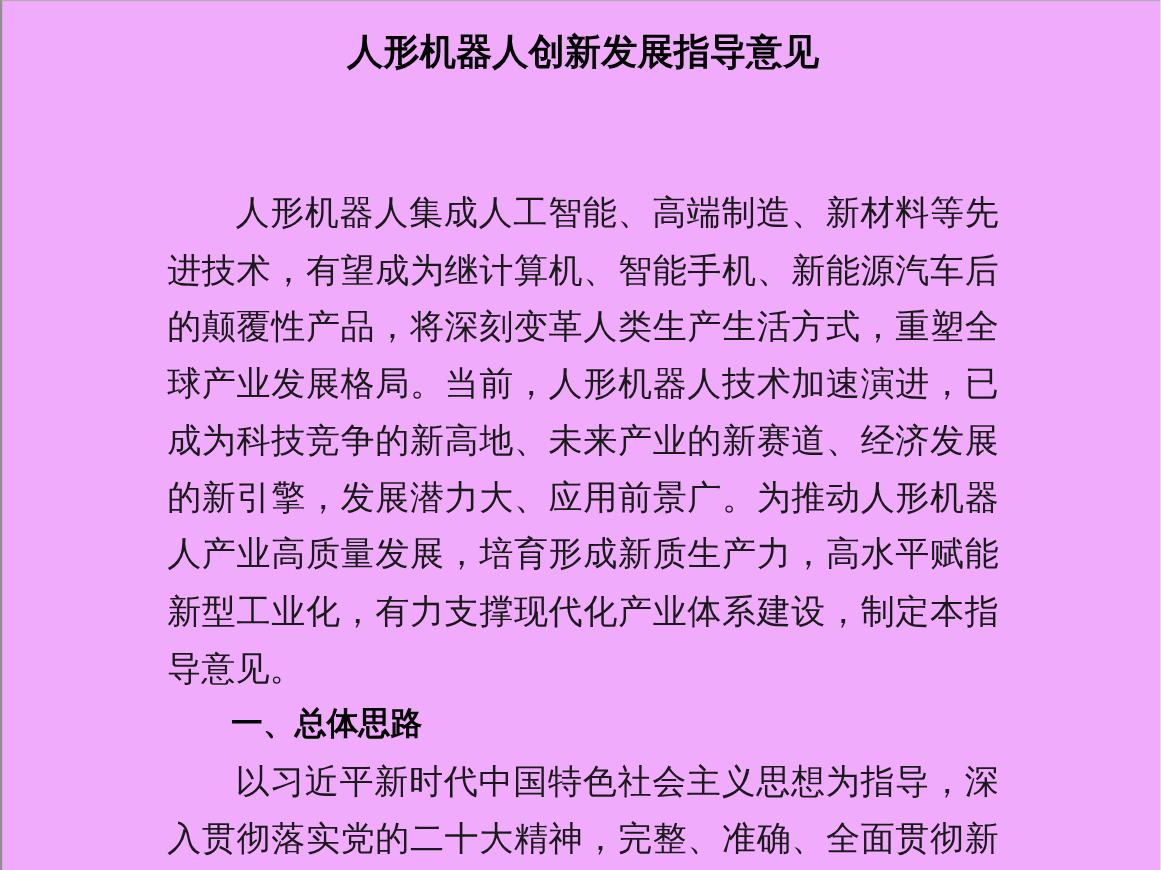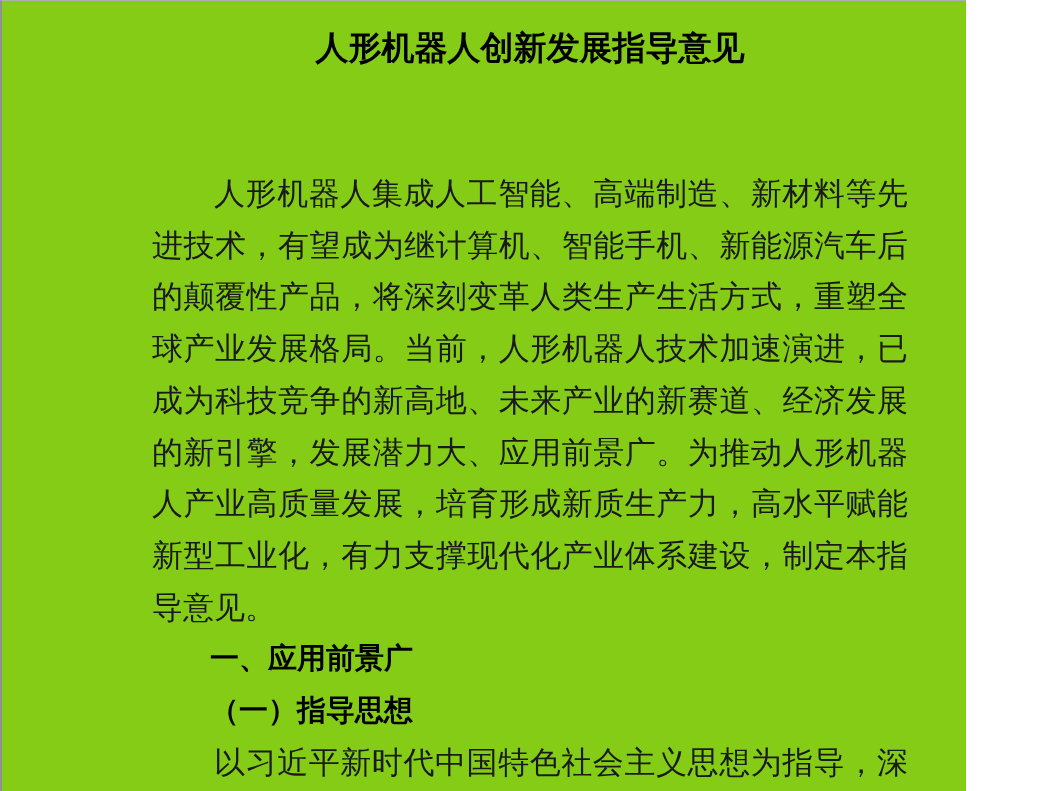--- a/index.html
+++ b/index.html
@@ -2,24 +2,24 @@
 <html><head>
 <meta charset="utf-8">
 <style>
   html, body {
     margin: 0;
     padding: 0;
     background: #ffffff;
   }
   .page {
     position: relative;
-    width: 966px;
+    width: 1055px;
     height: 791px;
     box-sizing: border-box;
-    background: #84cc16;
+    background: #f0abfc;
     border-left: 2px solid #909090;
     border-top: 1px solid #aeaeae;
     overflow: hidden;
     font-family: "Liberation Serif", serif;
     color: #141414;
   }
   .content {
     width: 756px;
     margin-left: 150px;
   }
@@ -65,17 +65,16 @@
     color: #000000;
   }
 </style>
 </head>
 <body>
 
 <div class="page">
   <div class="content">
     <h1 class="doc-title">人形机器人创新发展指导意见</h1>
     <p class="para para-first">人形机器人集成人工智能、高端制造、新材料等先进技术，有望成为继计算机、智能手机、新能源汽车后的颠覆性产品，将深刻变革人类生产生活方式，重塑全球产业发展格局。当前，人形机器人技术加速演进，已成为科技竞争的新高地、未来产业的新赛道、经济发展的新引擎，发展潜力大、应用前景广。为推动人形机器人产业高质量发展，培育形成新质生产力，高水平赋能新型工业化，有力支撑现代化产业体系建设，制定本指导意见。</p>
-    <h2 class="heading-1">一、应用前景广</h2>
-    <h3 class="heading-2">（一）指导思想</h3>
+    <h2 class="heading-1">一、总体思路</h2>
     <p class="para">以习近平新时代中国特色社会主义思想为指导，深入贯彻落实党的二十大精神，完整、准确、全面贯彻新发展理念，</p>
   </div>
 </div>
 
 </body></html>

